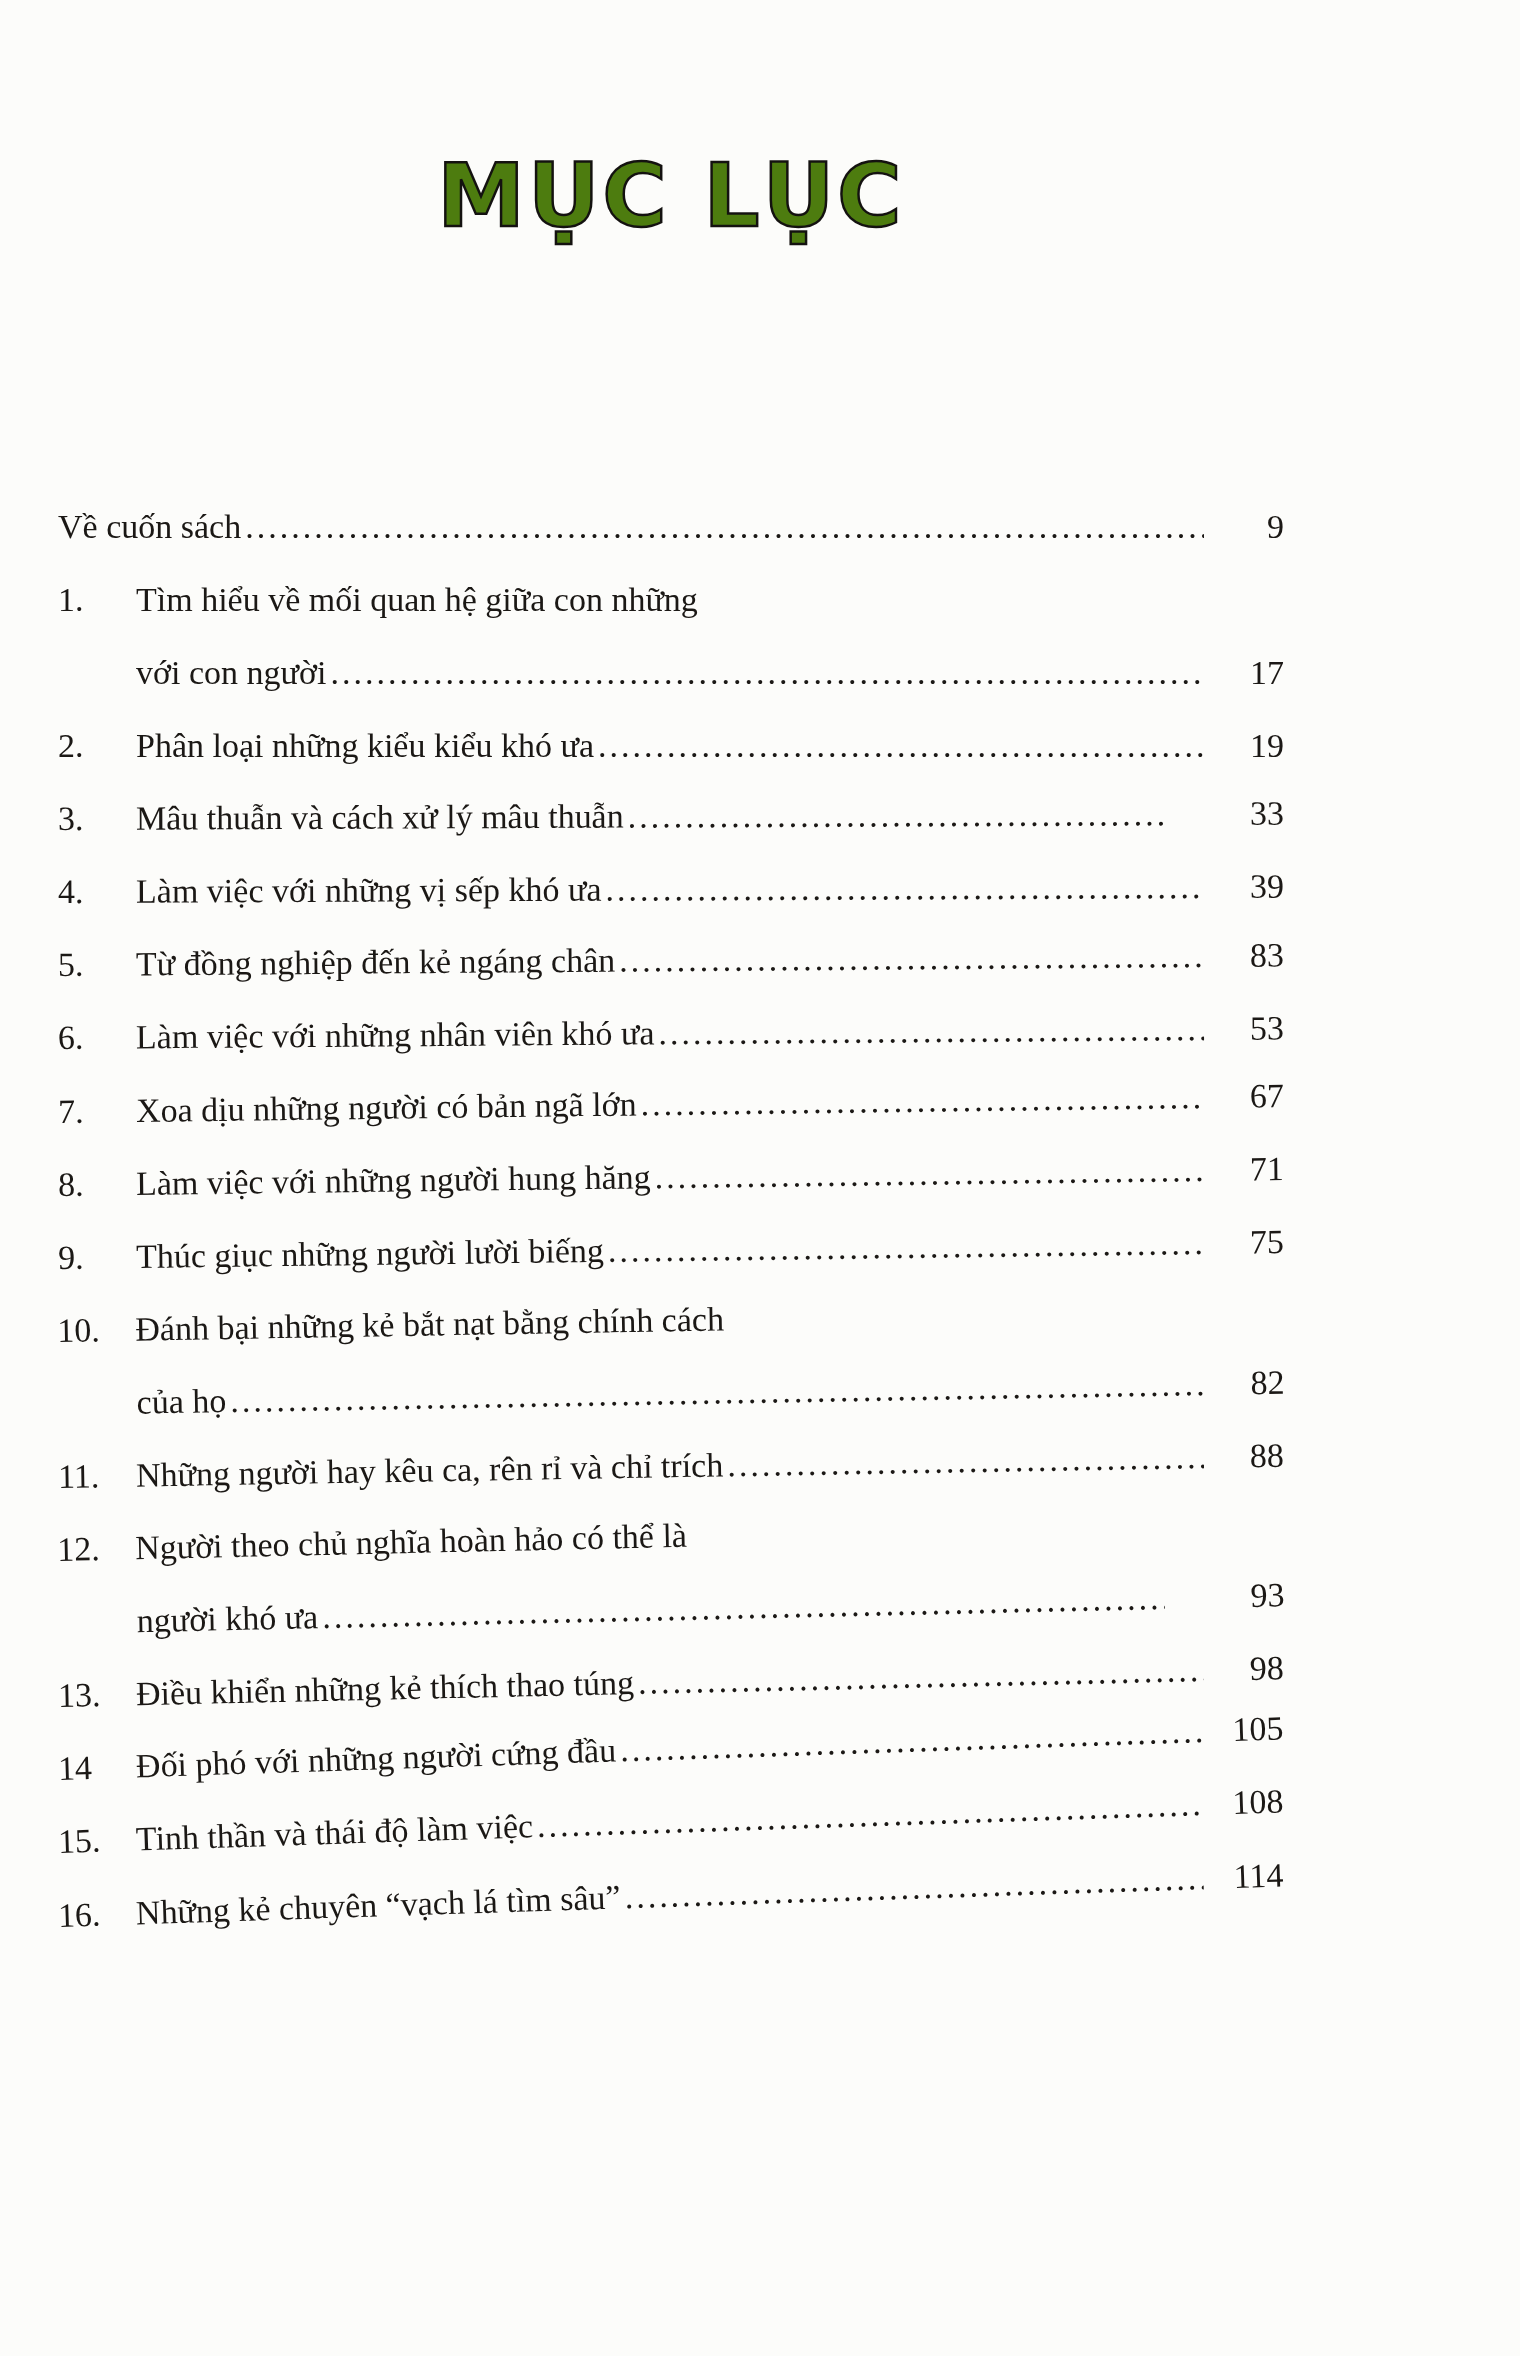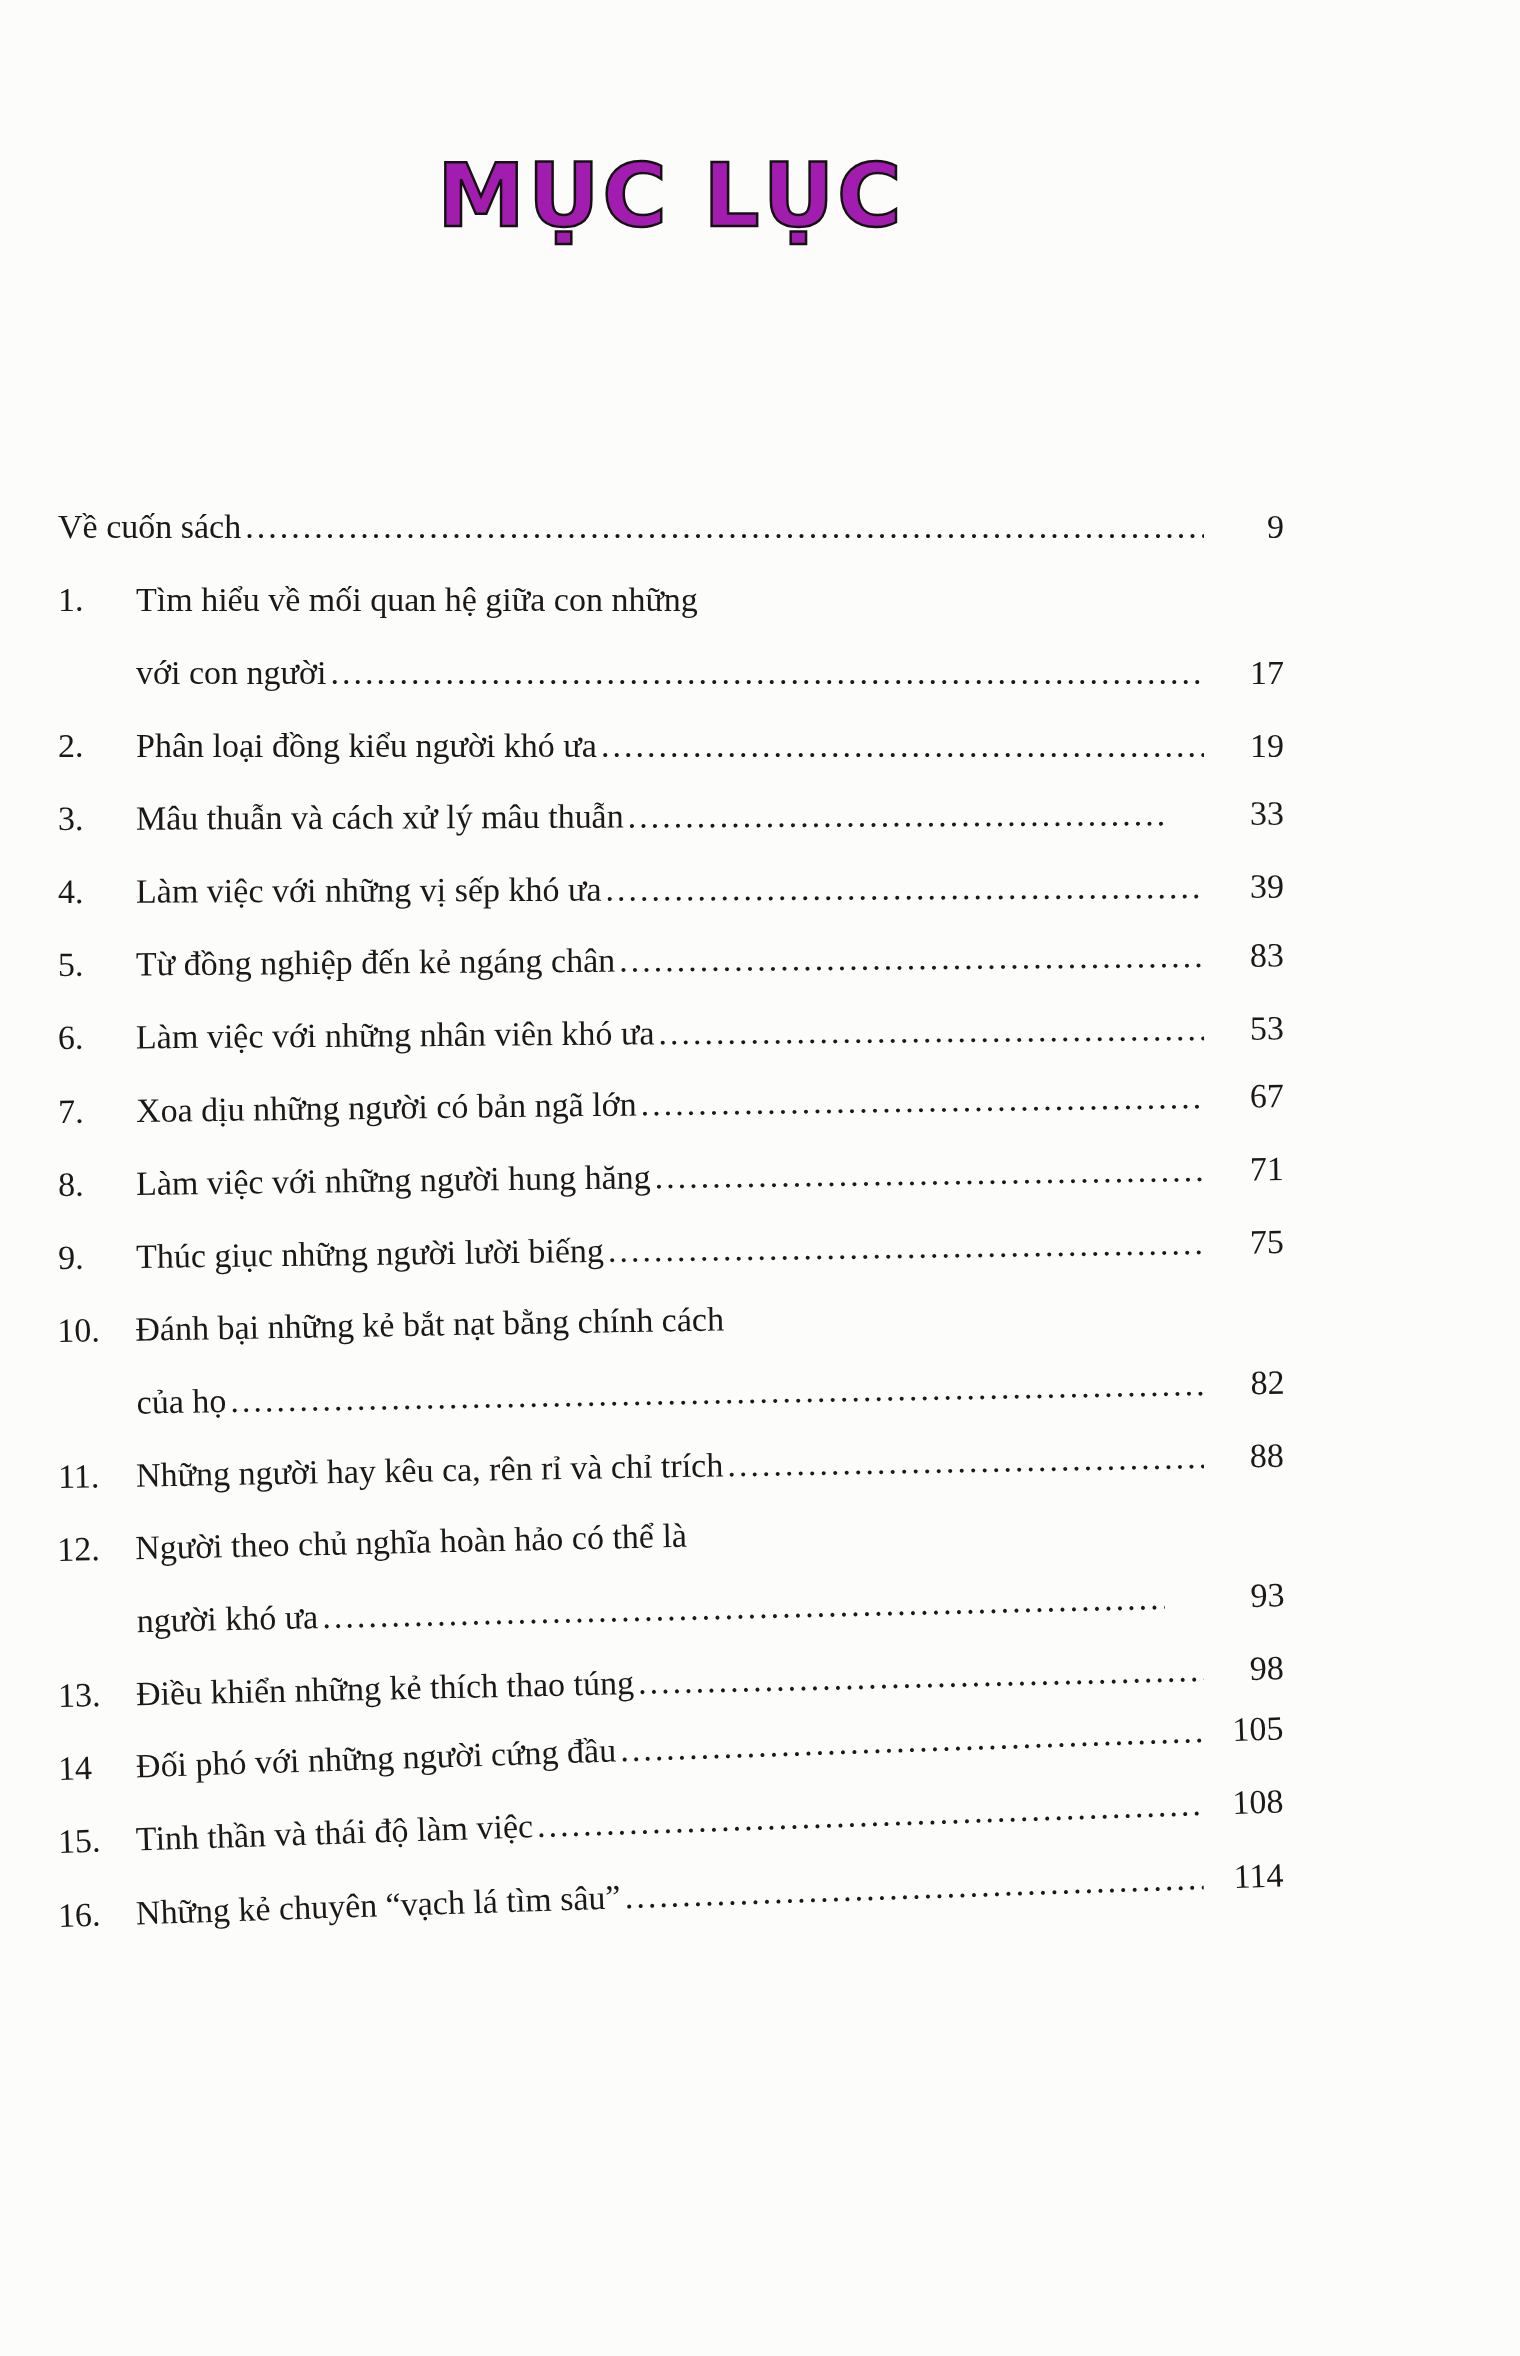--- a/index.html
+++ b/index.html
@@ -23,21 +23,21 @@
   }
   .title {
     font-family: "DejaVu Sans", "Liberation Sans", sans-serif;
     font-weight: 700;
     -webkit-text-stroke: 2.5px #141210;
     font-size: 88px;
     line-height: 1.1;
     letter-spacing: 3px;
     text-align: center;
     margin: 0;
-    color: #a21caf;
+    color: #4d7c0f;
   }
   .toc {
     margin-top: 262px;
     font-size: 34px;
     line-height: 1.15;
   }
   .entry {
     margin-bottom: 34px;
     transform-origin: left center;
   }
@@ -108,21 +108,21 @@
         <span class="num"></span>
         <span class="txt">với con người</span>
         <span class="leader"></span>
         <span class="pg">17</span>
       </div>
     </div>
 
     <div class="entry">
       <div class="row">
         <span class="num">2.</span>
-        <span class="txt">Phân loại đồng kiểu người khó ưa</span>
+        <span class="txt">Phân loại những kiểu kiểu khó ưa</span>
         <span class="leader"></span>
         <span class="pg">19</span>
       </div>
     </div>
 
     <div class="entry sk1">
       <div class="row">
         <span class="num">3.</span>
         <span class="txt">Mâu thuẫn và cách xử lý mâu thuẫn</span>
         <span class="leader"></span>

